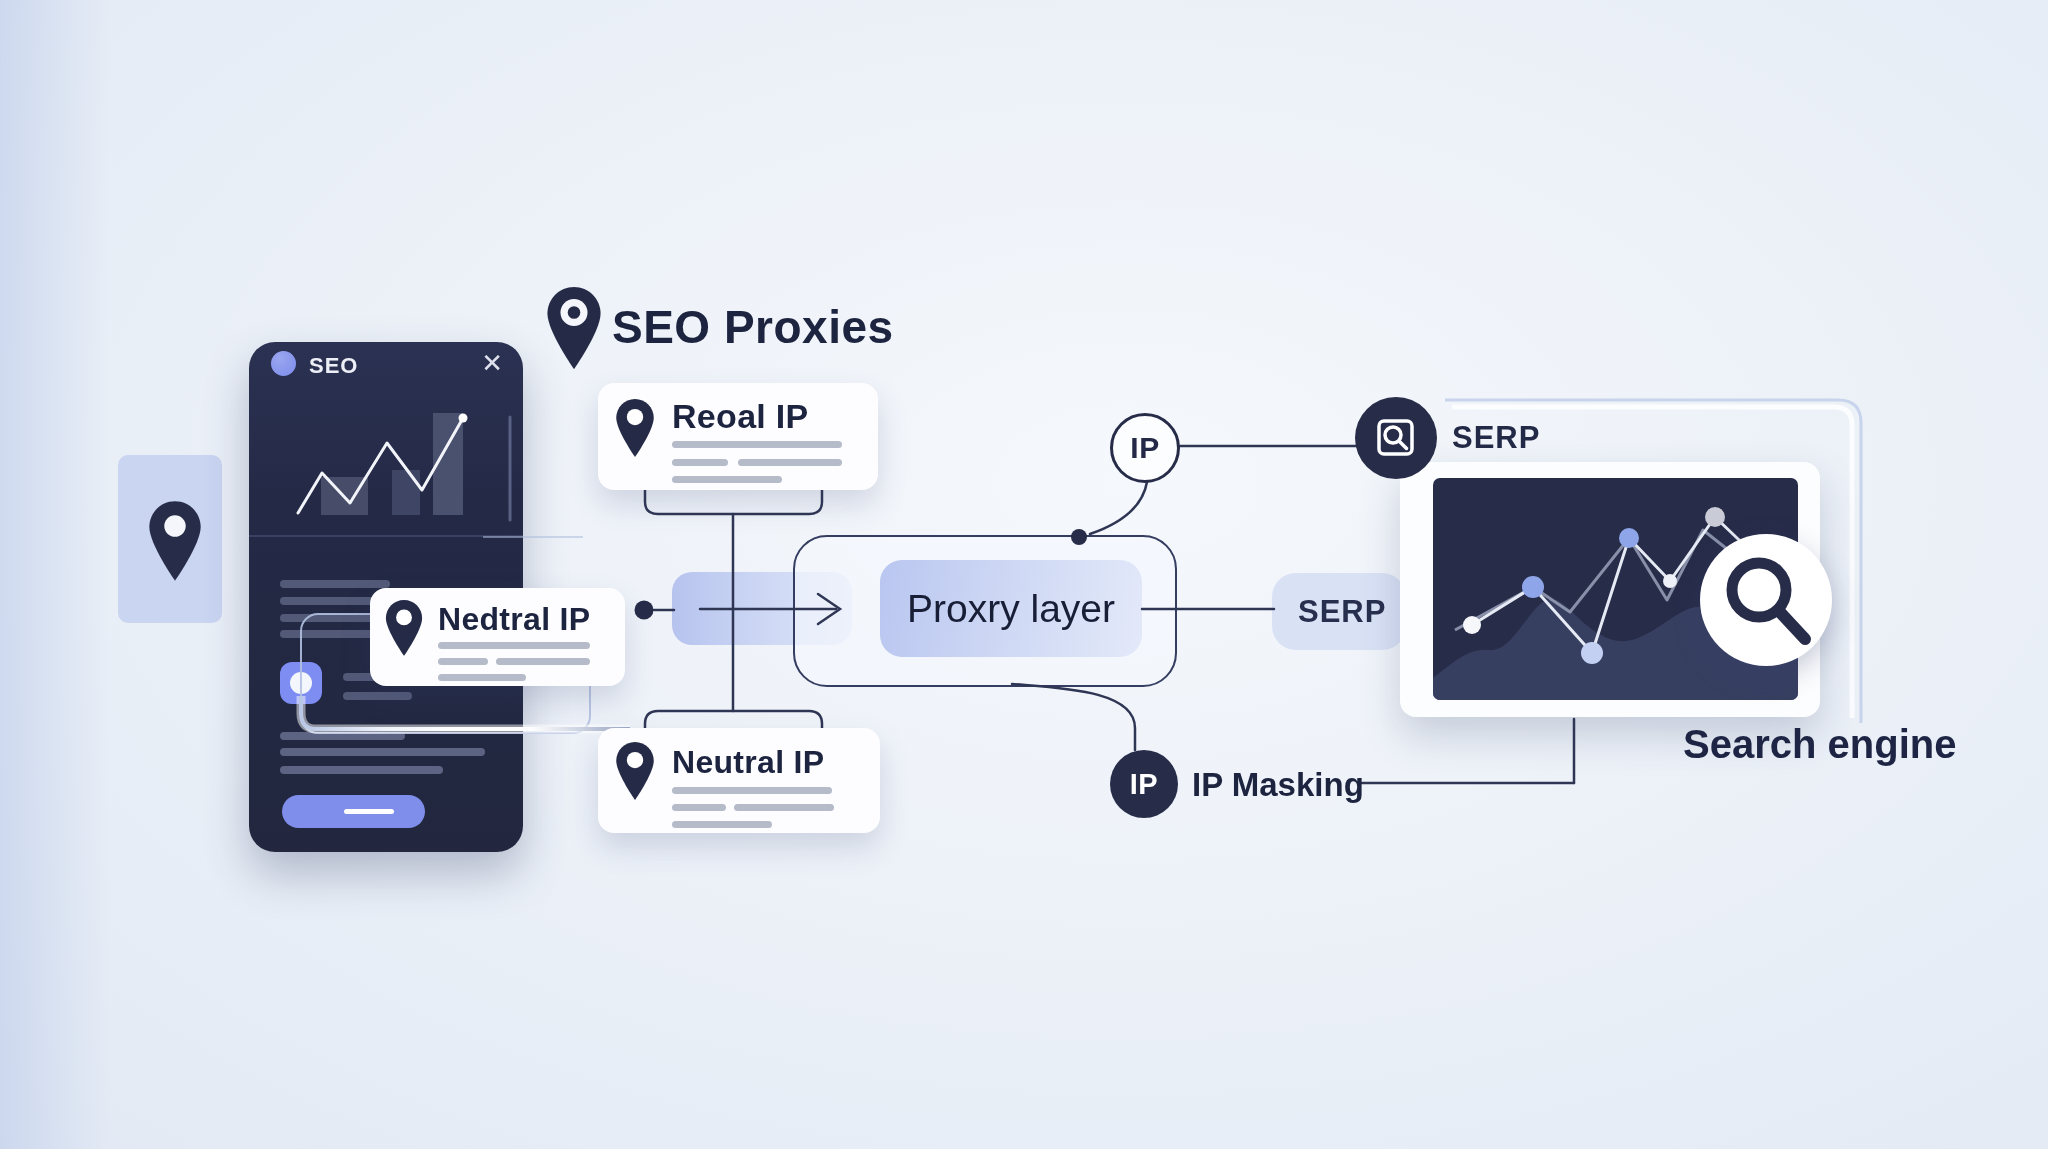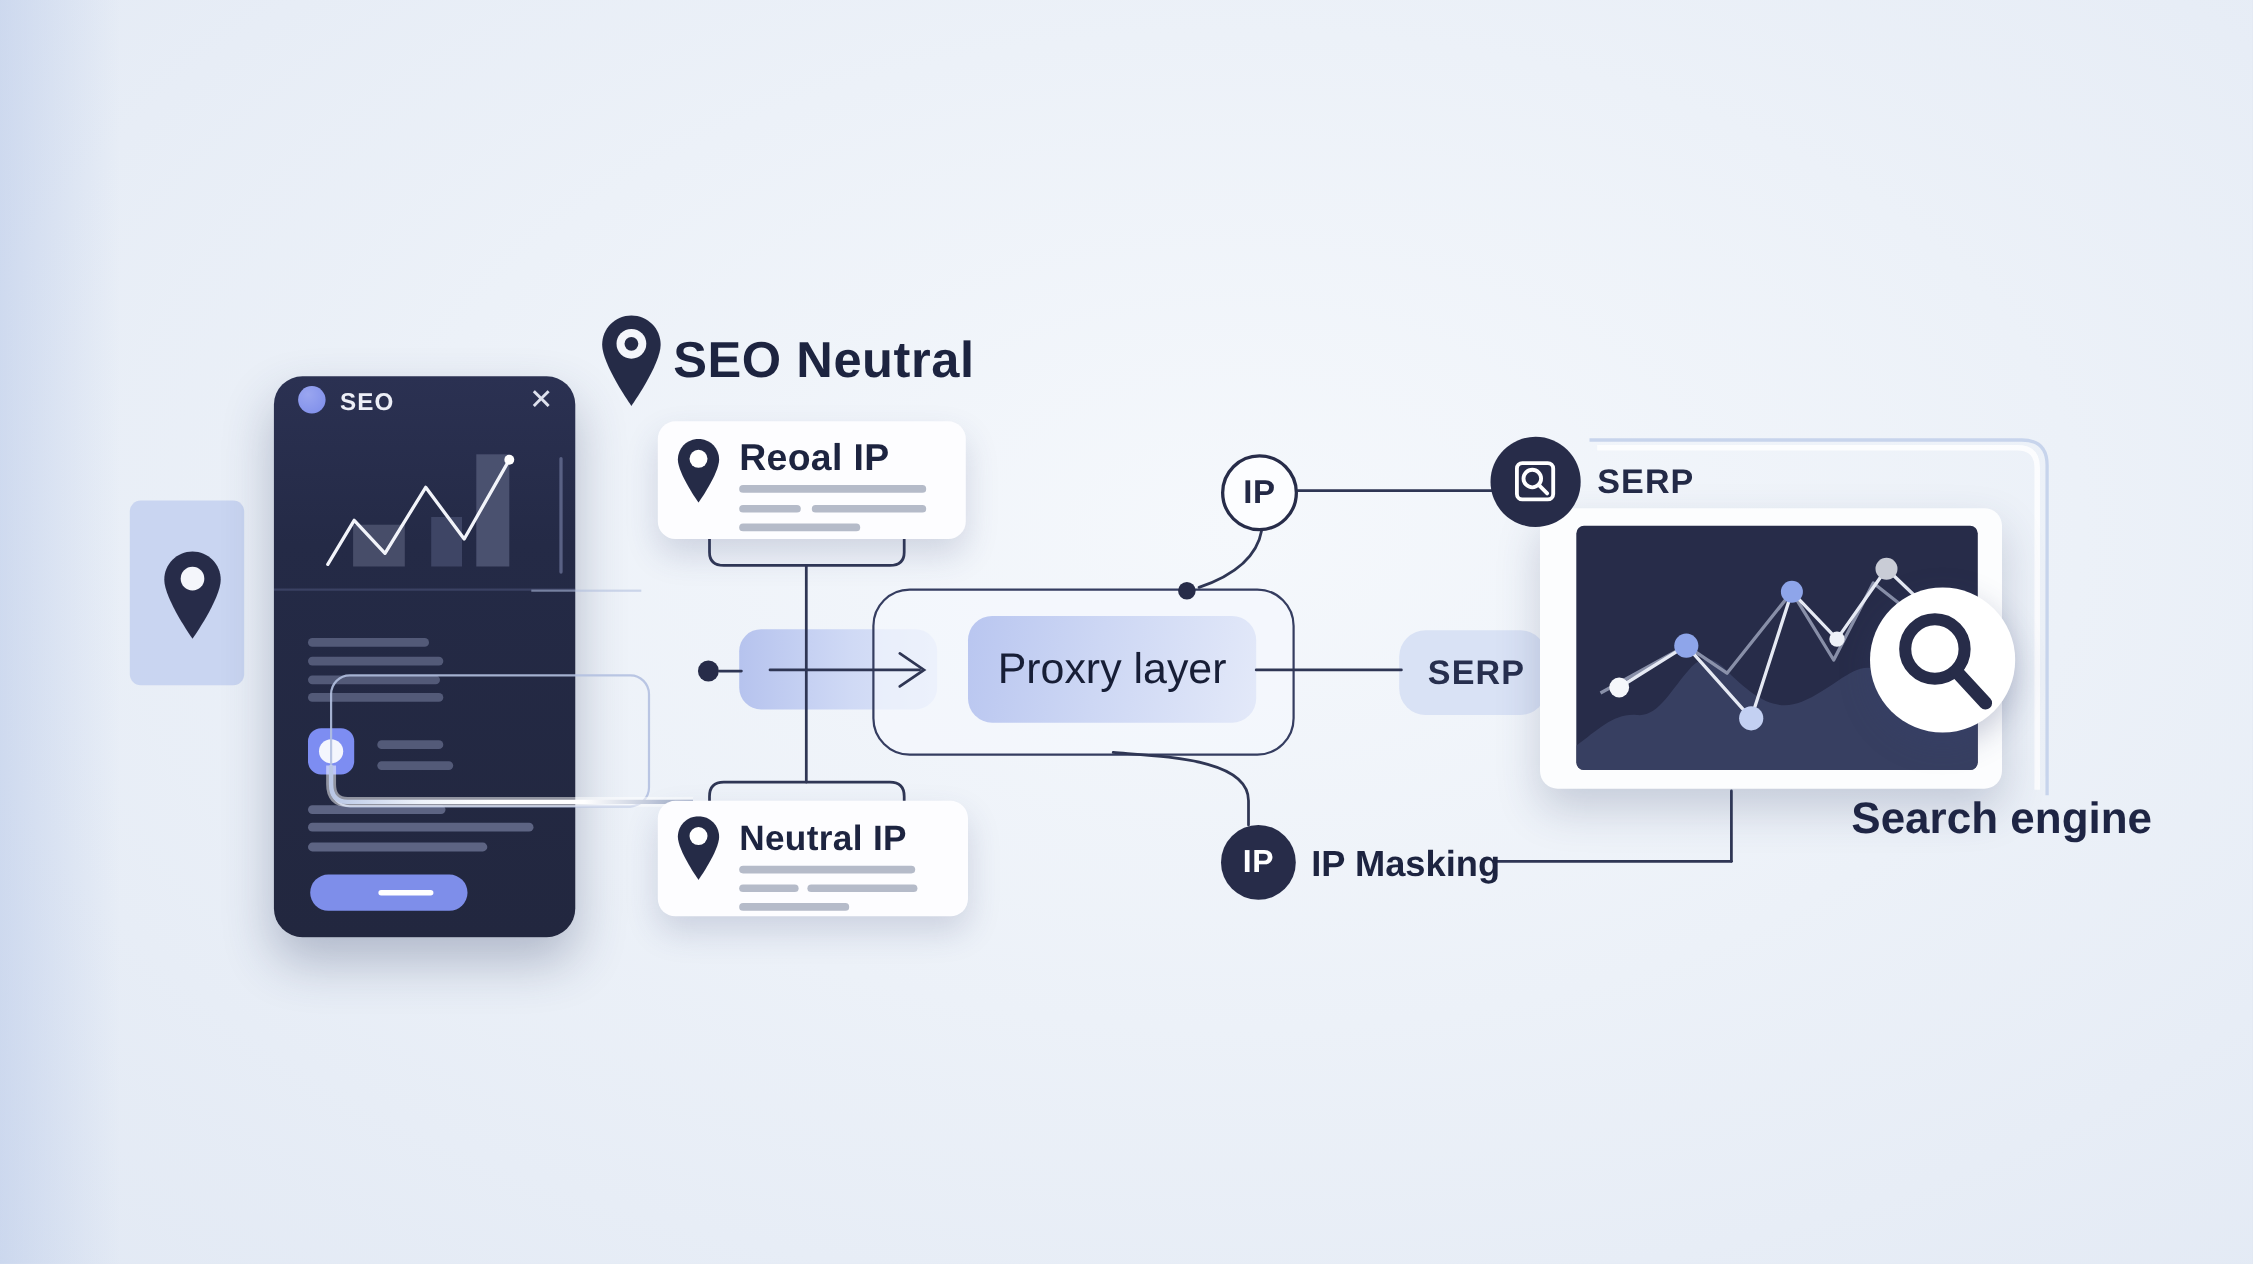--- a/index.html
+++ b/index.html
@@ -142,21 +142,21 @@
     </defs>
     <path d="M301,696 V713 Q301,729 316,729 H630" fill="none" stroke="#ffffff" stroke-width="9" opacity="0.5"></path>
     <path d="M301,696 V713 Q301,729 316,729 H630" fill="none" stroke="url(#streakGrad)" stroke-width="4"></path>
   </svg>
 
   <svg id="title-pin" class="abs" viewBox="0 0 24 34">
     <path d="M12 0C5.9 0 1 4.9 1 11c0 7.4 11 23 11 23s11-15.6 11-23C23 4.9 18.1 0 12 0z" fill="#252b47"></path>
     <circle cx="12" cy="10.6" r="5.6" fill="#f4f6fb"></circle>
     <circle cx="12" cy="10.6" r="2.6" fill="#252b47"></circle>
   </svg>
-  <div id="main-title" class="abs">SEO Neutral</div>
+  <div id="main-title" class="abs">SEO Proxies</div>
 
   <svg id="connectors" class="abs" viewBox="0 0 2048 1149">
     <g fill="none" stroke="#2f3654" stroke-width="2.5" stroke-linecap="round">
       <path d="M645,490 V502 Q645,514 658,514 H809 Q822,514 822,502 V490"></path>
       <path d="M733,514 V711"></path>
       <path d="M645,728 V724 Q645,711 658,711 H809 Q822,711 822,724 V728"></path>
       <path d="M654,610 H674"></path>
       <path d="M700,609 H836"></path>
       <path d="M818,594 L840,609 L818,624"></path>
       <path d="M1142,609 H1274"></path>
@@ -175,20 +175,31 @@
       <path d="M12 0C5.9 0 1 4.9 1 11c0 7.4 11 23 11 23s11-15.6 11-23C23 4.9 18.1 0 12 0z" fill="#252b47"></path>
       <circle cx="12" cy="10.6" r="4.8" fill="#ffffff"></circle>
     </svg>
     <div class="card-title" style="left:74px;top:14px;font-size:34px;">Reoal IP</div>
     <div class="skel" style="left:74px;top:58px;width:170px;"></div>
     <div class="skel" style="left:74px;top:76px;width:56px;"></div>
     <div class="skel" style="left:140px;top:76px;width:104px;"></div>
     <div class="skel" style="left:74px;top:93px;width:110px;"></div>
   </div>
 
+  <div id="card-nedtral" class="card">
+    <svg class="abs" style="left:14px;top:12px;" width="40" height="56" viewBox="0 0 24 34">
+      <path d="M12 0C5.9 0 1 4.9 1 11c0 7.4 11 23 11 23s11-15.6 11-23C23 4.9 18.1 0 12 0z" fill="#252b47"></path>
+      <circle cx="12" cy="10.6" r="4.8" fill="#ffffff"></circle>
+    </svg>
+    <div class="card-title" style="left:68px;top:13px;font-size:32px;">Nedtral IP</div>
+    <div class="skel" style="left:68px;top:54px;width:152px;"></div>
+    <div class="skel" style="left:68px;top:70px;width:50px;"></div>
+    <div class="skel" style="left:126px;top:70px;width:94px;"></div>
+    <div class="skel" style="left:68px;top:86px;width:88px;"></div>
+  </div>
 
   <div id="card-neutral" class="card">
     <svg class="abs" style="left:16px;top:14px;" width="42" height="58" viewBox="0 0 24 34">
       <path d="M12 0C5.9 0 1 4.9 1 11c0 7.4 11 23 11 23s11-15.6 11-23C23 4.9 18.1 0 12 0z" fill="#252b47"></path>
       <circle cx="12" cy="10.6" r="4.8" fill="#ffffff"></circle>
     </svg>
     <div class="card-title" style="left:74px;top:16px;font-size:32px;">Neutral IP</div>
     <div class="skel" style="left:74px;top:59px;width:160px;"></div>
     <div class="skel" style="left:74px;top:76px;width:54px;"></div>
     <div class="skel" style="left:136px;top:76px;width:100px;"></div>

